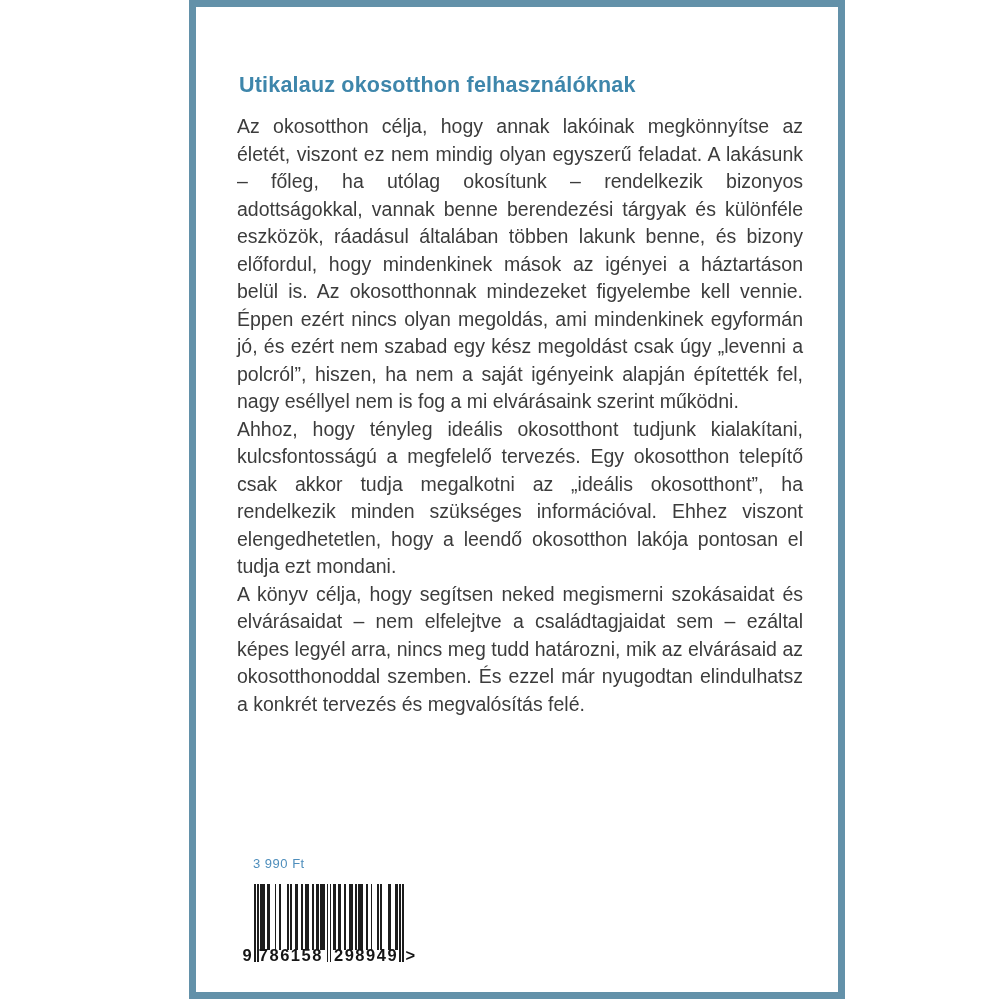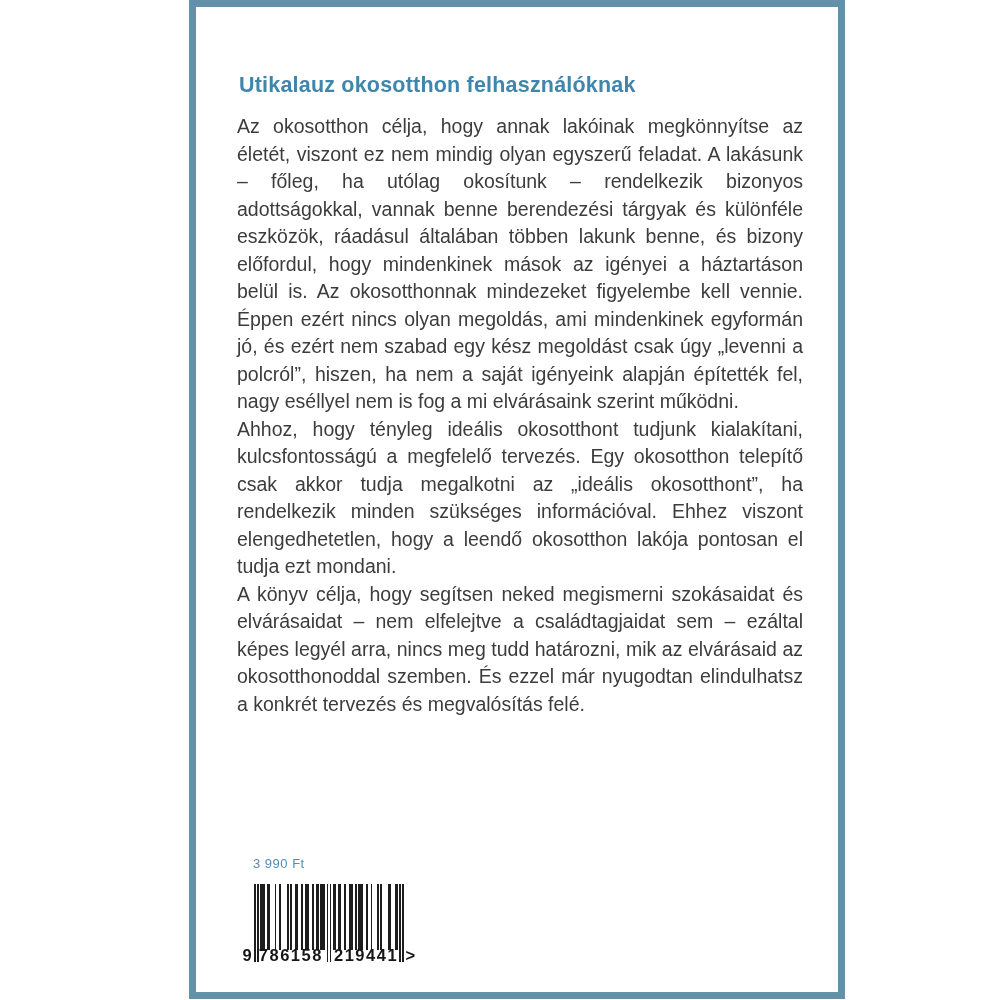--- a/index.html
+++ b/index.html
@@ -160,16 +160,16 @@
         <div class="bar" style="left: 84.2105%; width: 1.05263%;"></div>
         <div class="bar" style="left: 89.4737%; width: 1.05263%;"></div>
         <div class="bar" style="left: 90.5263%; width: 1.05263%;"></div>
         <div class="bar" style="left: 93.6842%; width: 1.05263%;"></div>
         <div class="bar" style="left: 94.7368%; width: 1.05263%;"></div>
         <div class="bar guard" style="left: 96.8421%; width: 1.05263%;"></div>
         <div class="bar guard" style="left: 98.9474%; width: 1.05263%;"></div>
       </div>
     <span class="bc-num bc-prefix">9</span>
     <span class="bc-num bc-left">786158</span>
-    <span class="bc-num bc-right">219441</span>
+    <span class="bc-num bc-right">298949</span>
     <span class="bc-num bc-suffix">&gt;</span>
   </div>
 </div>
 
 </body></html>

